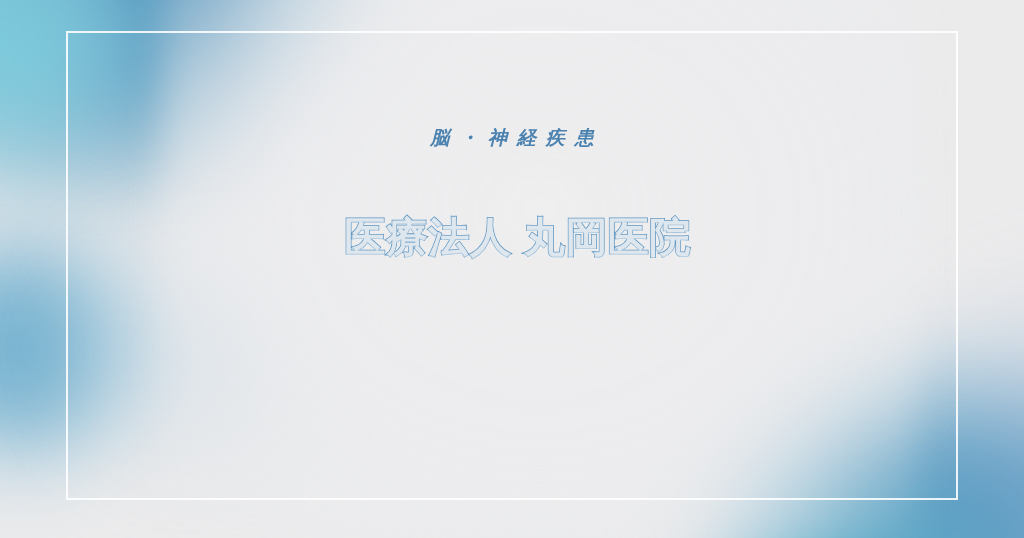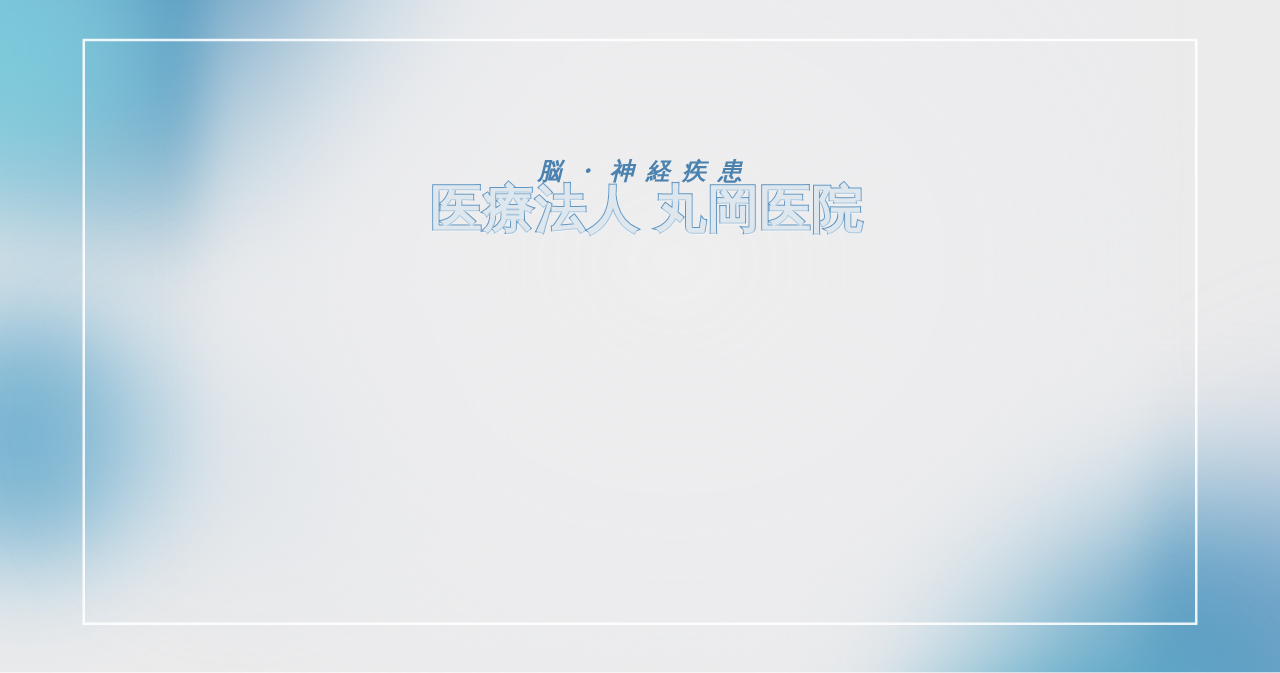--- a/index.html
+++ b/index.html
@@ -180,20 +180,21 @@
     margin-top: 79px;
     font-size: 44px;
     font-weight: 700;
     letter-spacing: 0.30em;
     text-indent: 0.30em;
     color: #5b8fbd;
     line-height: 1;
   }
 
   .clinic {
+    margin-top: 70px;
     font-size: 41px;
     font-weight: 700;
     letter-spacing: 0.02em;
     line-height: 1;
     
     color: #dfe7ee;
     -webkit-text-stroke: 1.6px #5f96c2;
     paint-order: stroke fill;
     text-shadow: 0 1px 0 rgba(255,255,255,0.45);
     padding-left: 12px;

